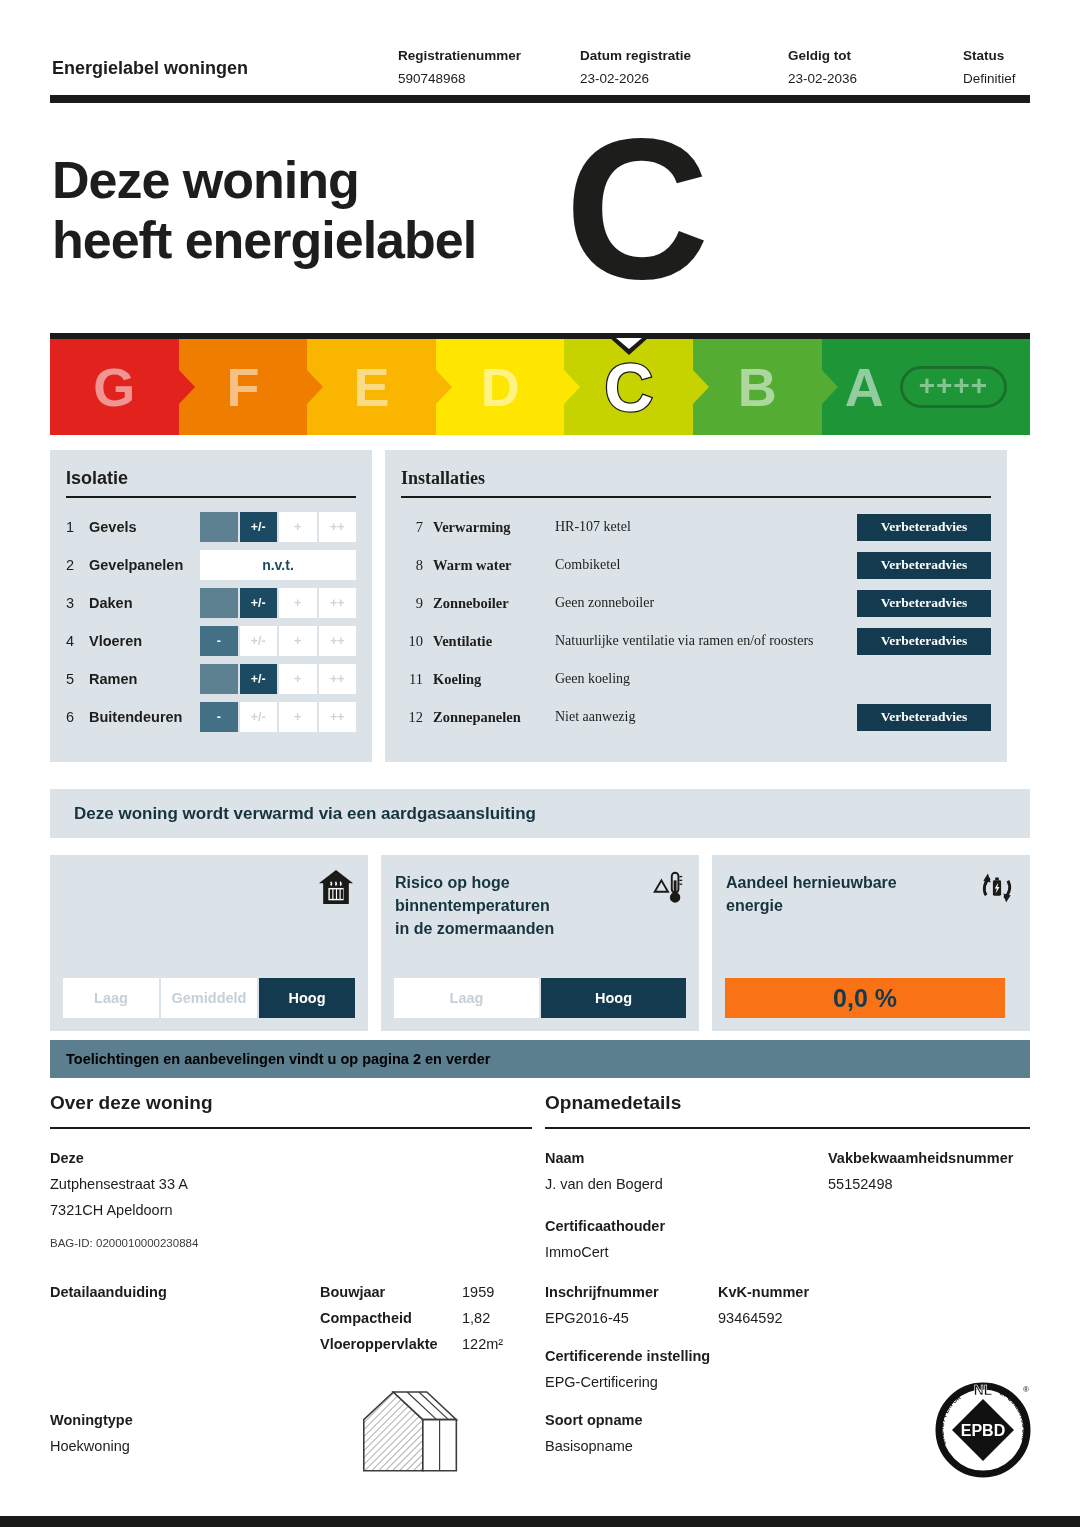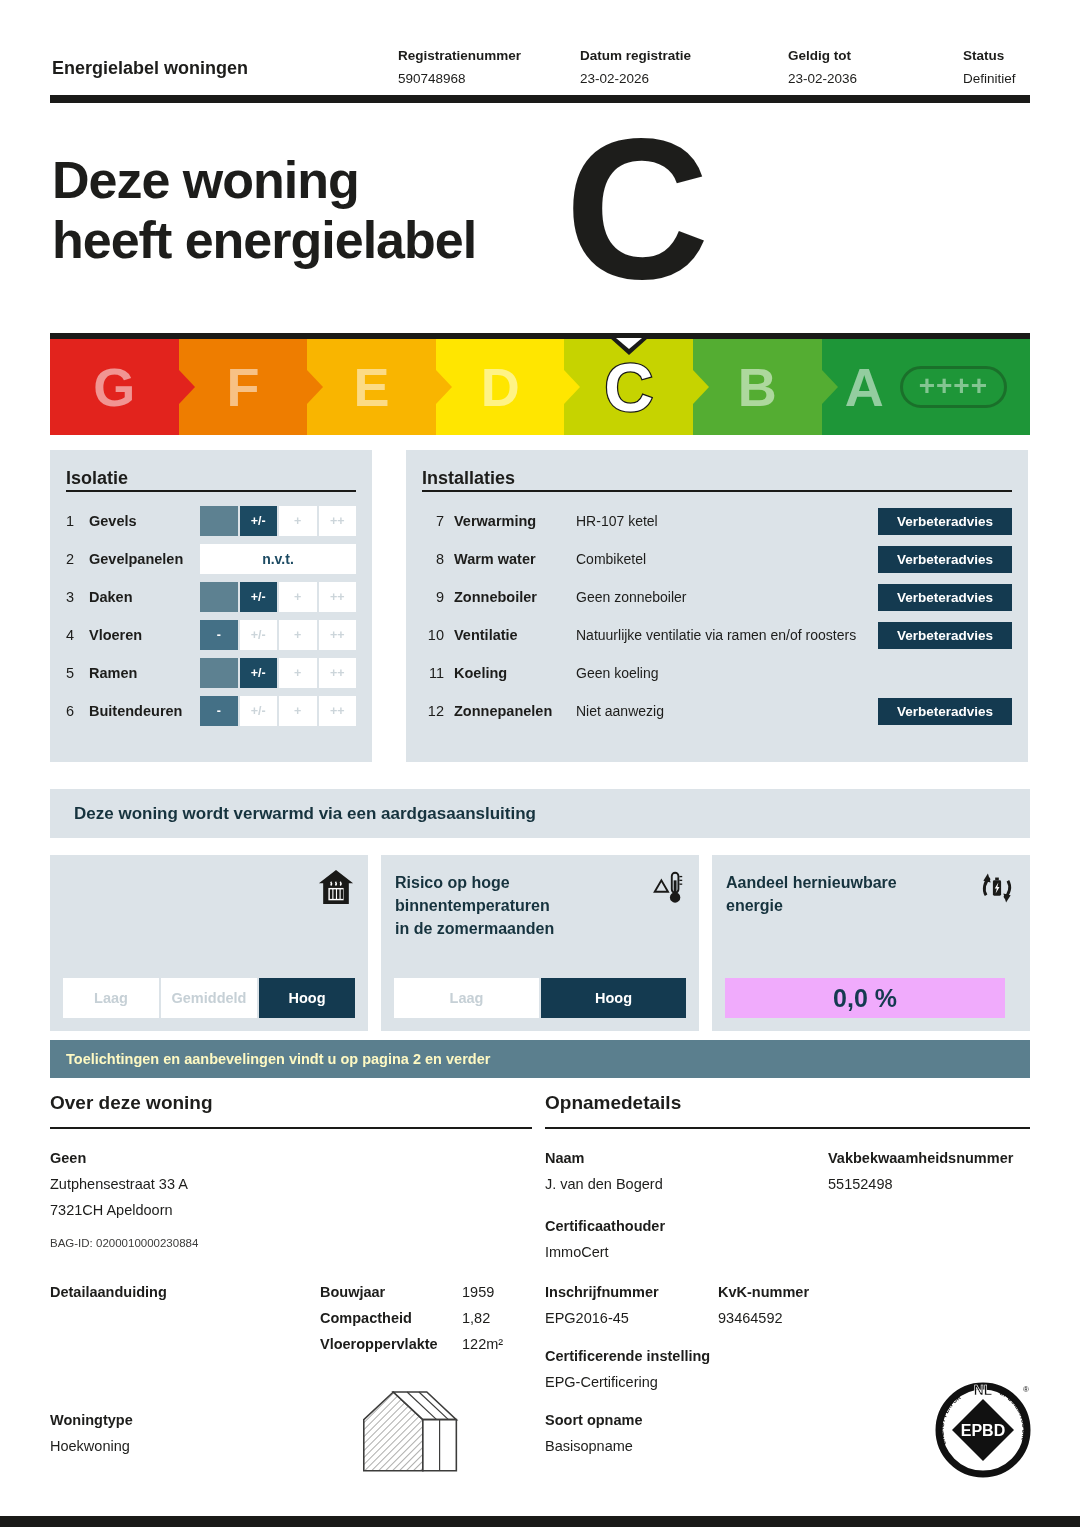--- a/index.html
+++ b/index.html
@@ -34,22 +34,22 @@
          font-size:28px;font-weight:bold;color:rgba(255,255,255,0.45);letter-spacing:1px;}
   .notch{position:absolute;top:-1px;left:50%;transform:translateX(-50%);width:38px;height:18px;z-index:4;}
   .notch .outer{position:absolute;left:0;top:0;width:0;height:0;
                 border-left:19px solid transparent;border-right:19px solid transparent;border-top:17px solid #1a1a18;}
   .notch .inner{position:absolute;left:6px;top:0;width:0;height:0;
                 border-left:13px solid transparent;border-right:13px solid transparent;border-top:11px solid #fff;}
 
   
   .panel{position:absolute;top:450px;height:312px;background:#dce3e8;box-sizing:border-box;padding:18px 16px;}
   .panel-isolatie{left:50px;width:322px;}
-  .panel-installaties{left:406px;width:622px;}
-  .panel h2{margin:0 0 14px 0;font-size:18px;font-weight:bold;padding-bottom:1px;border-bottom:2.5px solid #1a1a18;}
+  .panel-installaties{left:385px;width:622px;font-family:Liberation Serif, serif;}
+  .panel h2{margin:0 0 14px 0;font-size:18px;font-weight:bold;padding-bottom:7px;border-bottom:2.5px solid #1a1a18;}
   .iso-row{display:flex;align-items:center;height:30px;margin-bottom:8px;font-size:14.5px;}
   .iso-num{width:14px;}
   .iso-label{flex:1;font-weight:bold;padding-left:9px;}
   .cells{display:flex;gap:2px;width:156px;}
   .cell{flex:1;height:30px;display:flex;align-items:center;justify-content:center;
         font-size:12.5px;font-weight:bold;background:#fff;color:#ccd5da;}
   .cell.fill-light{background:#5d8191;color:rgba(255,255,255,0);}
   .cell.fill-dark{background:#1c4a62;color:#fff;}
   .cell.fill-mid{background:#447086;color:#fff;}
   .cell-nvt{flex:1;height:30px;display:flex;align-items:center;justify-content:center;
@@ -69,28 +69,28 @@
 
   
   .boxes{position:absolute;left:50px;right:50px;top:855px;height:176px;display:flex;gap:13px;}
   .box{flex:1;position:relative;background:#dce3e8;box-sizing:border-box;padding:16px 14px;}
   .box-title{font-size:16px;font-weight:bold;line-height:23px;color:#16333e;width:78%;}
   .box-icon{position:absolute;top:13px;right:13px;}
   .toggle{position:absolute;left:13px;right:13px;bottom:13px;height:40px;display:flex;gap:2px;}
   .opt{flex:1;display:flex;align-items:center;justify-content:center;background:#fff;
        font-size:14.5px;font-weight:bold;color:#c6d0d6;}
   .opt.on{background:#143a50;color:#fff;}
-  .renew-value{position:absolute;left:13px;right:25px;bottom:13px;height:40px;background:#f0abfc;
+  .renew-value{position:absolute;left:13px;right:25px;bottom:13px;height:40px;background:#f97316;
                display:flex;align-items:center;justify-content:center;
                font-size:25px;font-weight:bold;color:#143a50;}
 
   
   .note-banner{position:absolute;left:50px;right:50px;top:1040px;height:38px;background:#5b7f8e;
                display:flex;align-items:center;padding-left:16px;box-sizing:border-box;
-               color:#fef9c3;font-size:14.5px;font-weight:bold;}
+               color:#000000;font-size:14.5px;font-weight:bold;}
 
   
   .section{position:absolute;top:1092px;}
   .section-left{left:50px;width:482px;}
   .section-right{left:545px;width:485px;}
   .section h3{margin:0;font-size:19px;font-weight:bold;padding-bottom:13px;border-bottom:2.5px solid #1a1a18;}
   .fld{position:absolute;font-size:14.5px;}
   .lbl{font-weight:bold;}
   .small{font-size:11.5px;color:#3c3c3b;}
   .facts-row{display:flex;height:26px;font-size:14.5px;}
@@ -332,21 +332,21 @@
         </svg>
       </span>
       <div class="renew-value">0,0 %</div>
     </div>
   </div>
 
   <div class="note-banner">Toelichtingen en aanbevelingen vindt u op pagina 2 en verder</div>
 
   <div class="section section-left">
     <h3>Over deze woning</h3>
-    <div class="fld lbl" style="left:0;top:58px;">Geen</div>
+    <div class="fld lbl" style="left:0;top:58px;">Deze</div>
     <div class="fld" style="left:0;top:84px;">Zutphensestraat 33 A</div>
     <div class="fld" style="left:0;top:110px;">7321CH Apeldoorn</div>
     <div class="fld small" style="left:0;top:145px;">BAG-ID: 0200010000230884</div>
     <div class="fld lbl" style="left:0;top:192px;">Detailaanduiding</div>
     <div class="fld" style="left:270px;top:192px;width:212px;">
       <div class="facts-row">
         <span class="f-label">Bouwjaar</span>
         <span class="f-value">1959</span>
       </div>
       <div class="facts-row">

